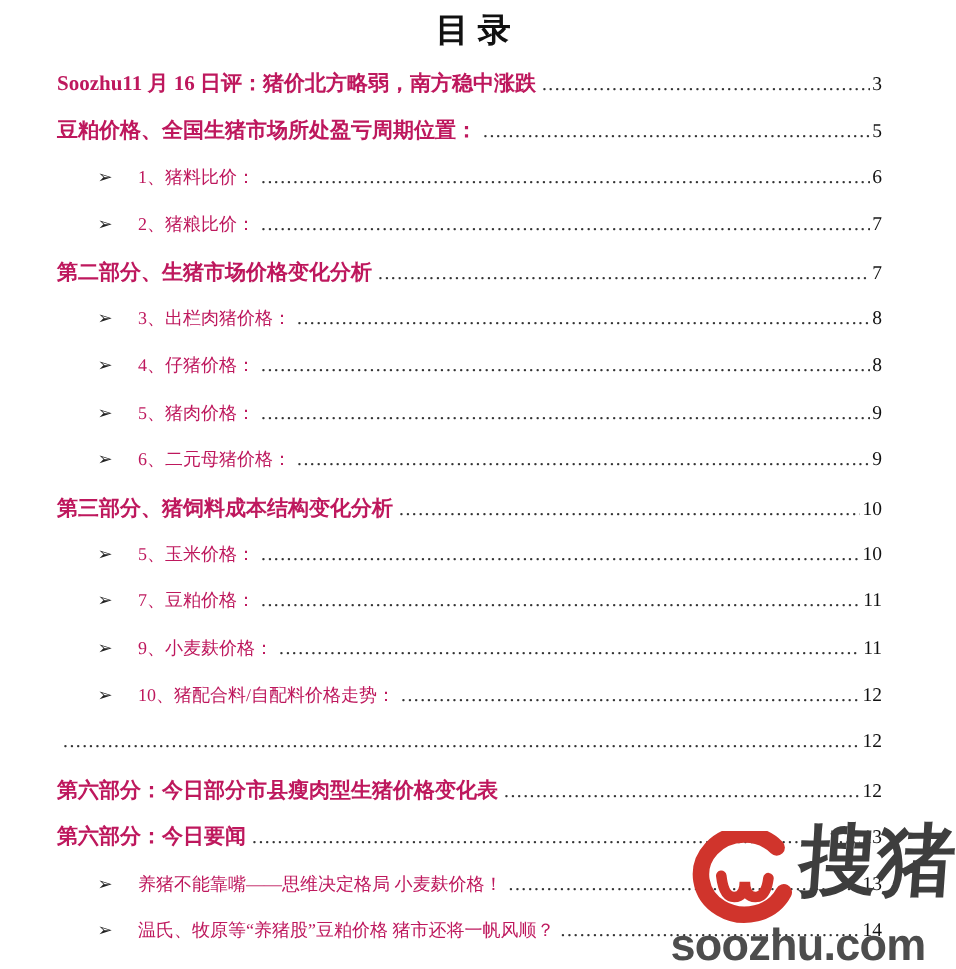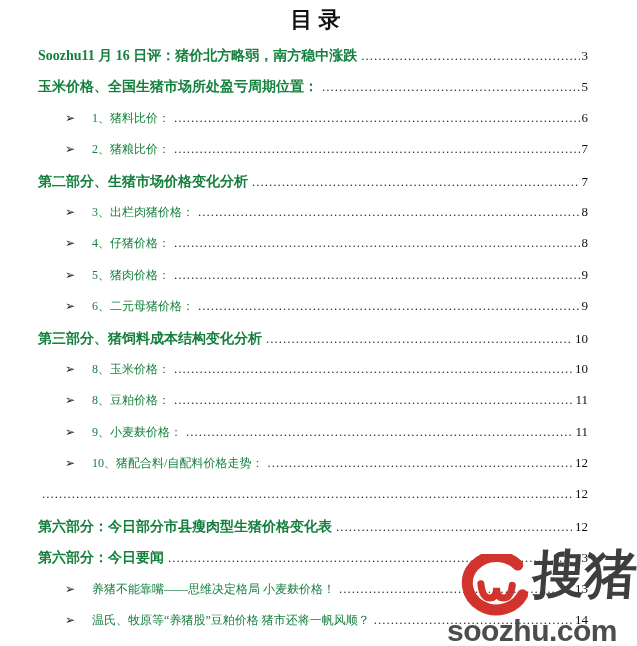--- a/index.html
+++ b/index.html
@@ -52,21 +52,21 @@
   }
   .arrow {
     font-size: 12px;
     color: #222;
     margin-right: 17px;
     flex: 0 0 auto;
   }
   .label {
     white-space: nowrap;
     flex: 0 0 auto;
-    color: #15803d;
+    color: #be185d;
   }
   .leader {
     flex: 1 1 auto;
     overflow: hidden;
     white-space: nowrap;
     font-size: 13px;
     letter-spacing: 1px;
     color: #333;
     margin: 0 2px 0 4px;
   }
@@ -122,21 +122,21 @@
 
   <div class="doc-title">目录</div>
 
   <div class="toc">
       <div class="toc-row lvl1">
         <span class="label">Soozhu11 月 16 日评：猪价北方略弱，南方稳中涨跌</span>
         <span class="leader">............................................................................................................................................................................................................................................................................................................</span>
         <span class="pagenum">3</span>
       </div>
       <div class="toc-row lvl1">
-        <span class="label">玉米价格、全国生猪市场所处盈亏周期位置：</span>
+        <span class="label">豆粕价格、全国生猪市场所处盈亏周期位置：</span>
         <span class="leader">............................................................................................................................................................................................................................................................................................................</span>
         <span class="pagenum">5</span>
       </div>
       <div class="toc-row lvl2">
         <span class="arrow">➢</span>
         <span class="label">1、猪料比价：</span>
         <span class="leader">............................................................................................................................................................................................................................................................................................................</span>
         <span class="pagenum">6</span>
       </div>
       <div class="toc-row lvl2">
@@ -174,27 +174,27 @@
         <span class="leader">............................................................................................................................................................................................................................................................................................................</span>
         <span class="pagenum">9</span>
       </div>
       <div class="toc-row lvl1">
         <span class="label">第三部分、猪饲料成本结构变化分析</span>
         <span class="leader">............................................................................................................................................................................................................................................................................................................</span>
         <span class="pagenum">10</span>
       </div>
       <div class="toc-row lvl2">
         <span class="arrow">➢</span>
-        <span class="label">8、玉米价格：</span>
+        <span class="label">5、玉米价格：</span>
         <span class="leader">............................................................................................................................................................................................................................................................................................................</span>
         <span class="pagenum">10</span>
       </div>
       <div class="toc-row lvl2">
         <span class="arrow">➢</span>
-        <span class="label">8、豆粕价格：</span>
+        <span class="label">7、豆粕价格：</span>
         <span class="leader">............................................................................................................................................................................................................................................................................................................</span>
         <span class="pagenum">11</span>
       </div>
       <div class="toc-row lvl2">
         <span class="arrow">➢</span>
         <span class="label">9、小麦麸价格：</span>
         <span class="leader">............................................................................................................................................................................................................................................................................................................</span>
         <span class="pagenum">11</span>
       </div>
       <div class="toc-row lvl2">

